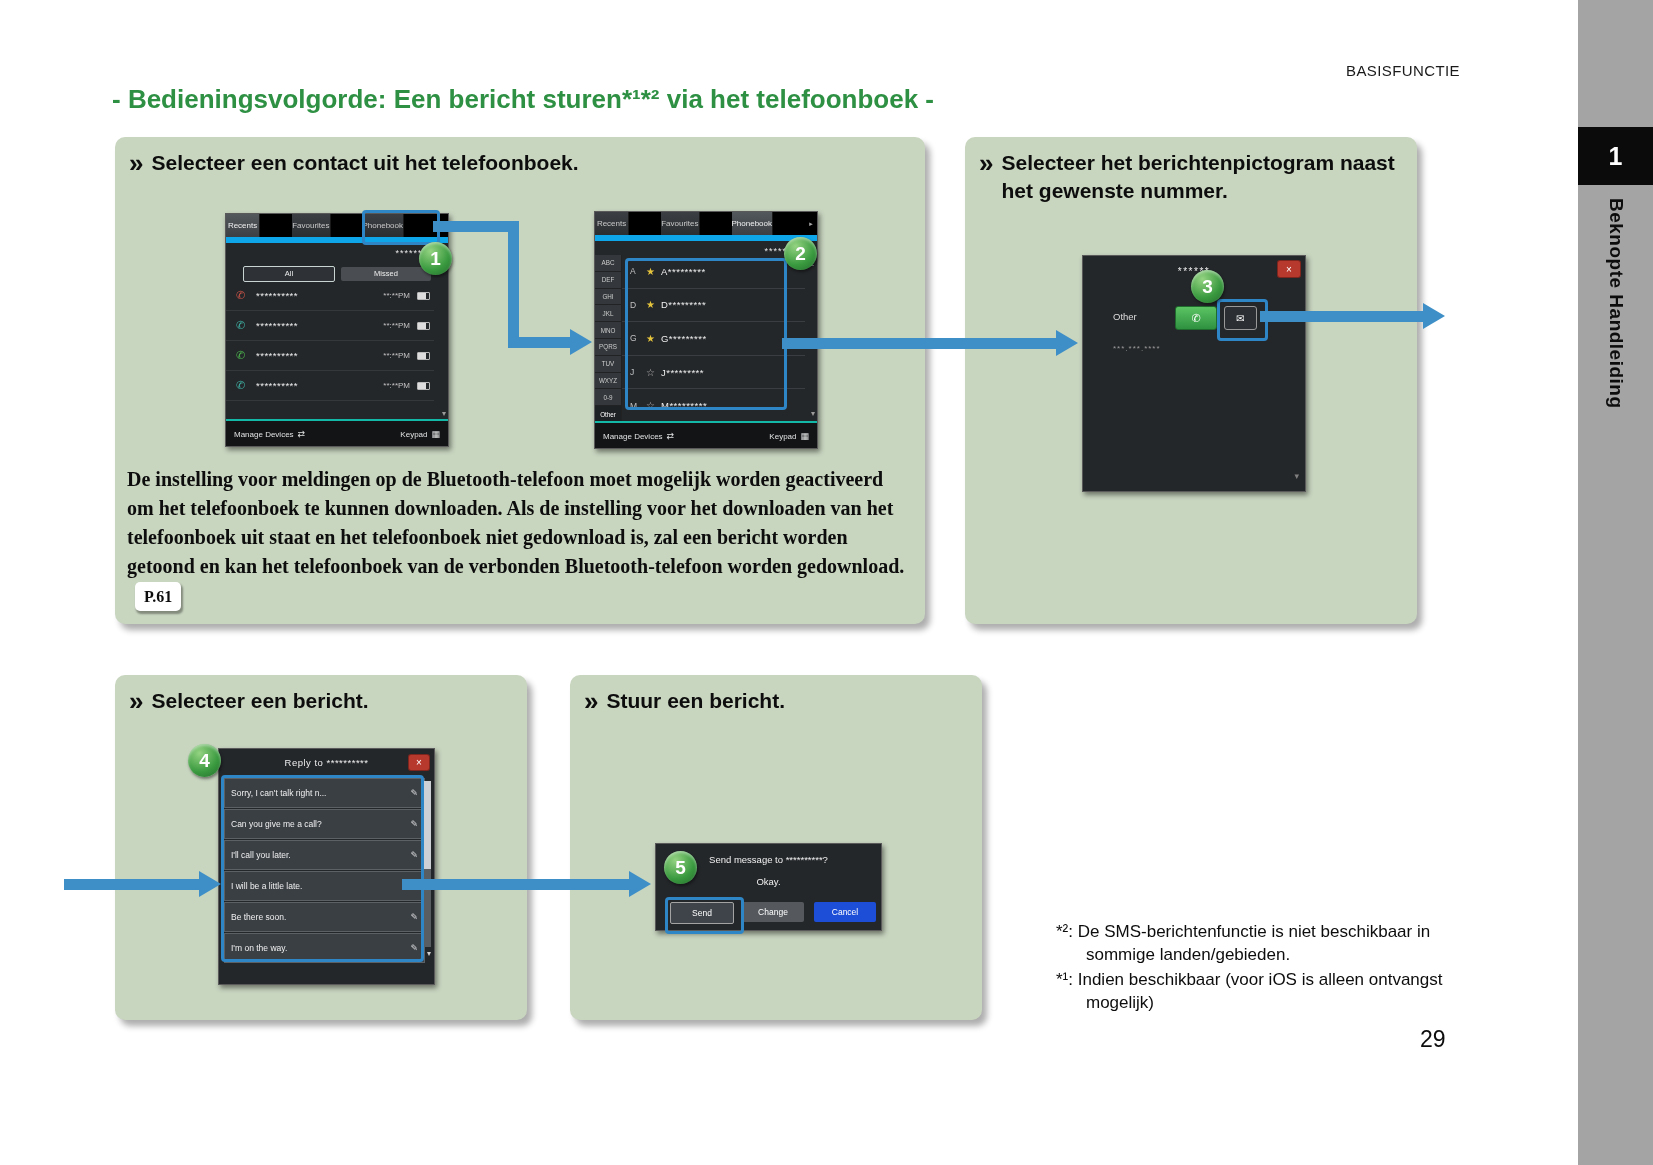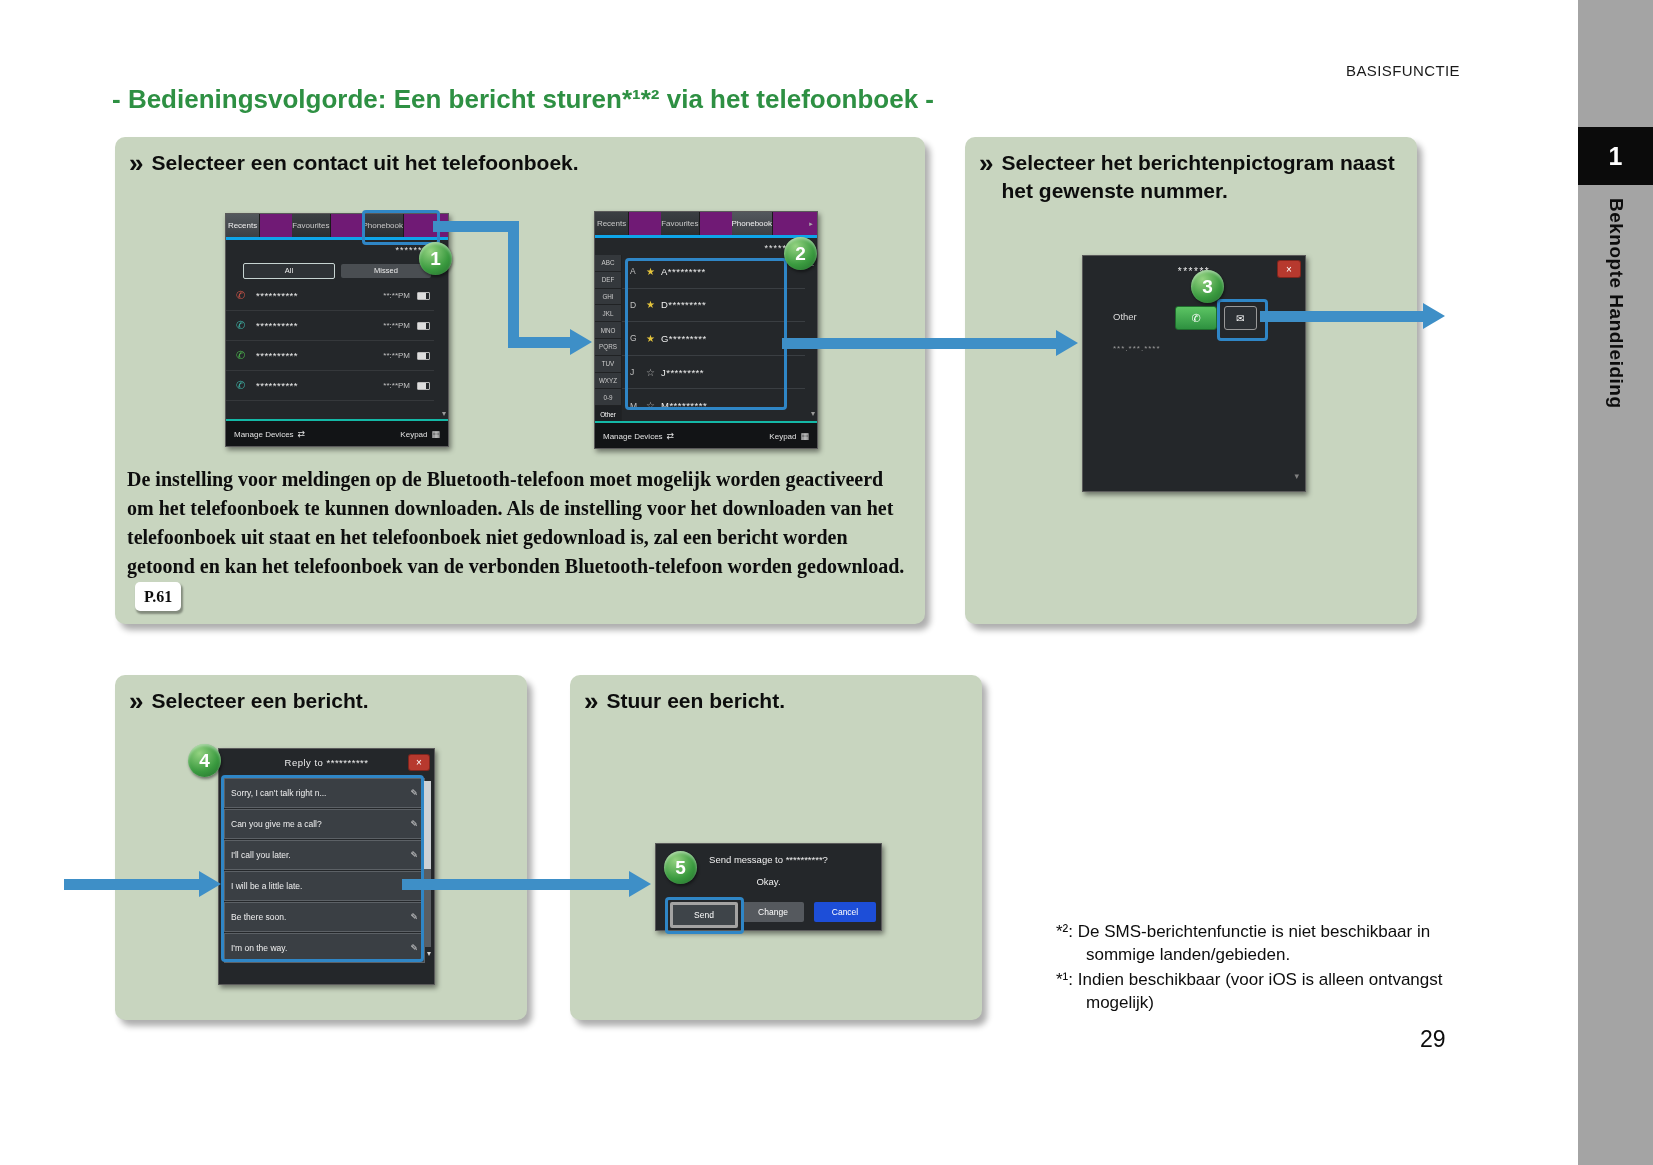--- a/index.html
+++ b/index.html
@@ -35,21 +35,21 @@
           font-size:20px; font-weight:bold; line-height:29px; color:#0d0d0d;font-family:Liberation Serif, serif; }
   .pref { display:inline-block; background:#ffffff; border-radius:5px; padding:0 9px;
           font-size:16px; font-weight:bold; margin-left:8px; box-shadow:1.5px 2.5px 2px rgba(0,0,0,0.35); }
 
   
   .screen { position:absolute; background:#24272a; border:1px solid #5a5a5a;
             box-shadow:2px 3px 5px rgba(0,0,0,0.45); color:#ddd; }
   .hl { position:absolute; border:3px solid #2f86c6; border-radius:4px; z-index:3; }
 
   
-  .tabs { display:flex; height:23px; background:#701a75; border-bottom:3px solid #0ea5e9;gap:32px; }
+  .tabs { display:flex; height:23px; background:#000000; border-bottom:6px solid #0ea5e9;gap:32px; }
   .tab { flex:1; display:flex; align-items:center; justify-content:center; font-size:8px; color:#c8c8c8;
          background:linear-gradient(#3b3f43,#2b2e31); border-right:1px solid #1a1a1a; }
   .tab.active { background:linear-gradient(#53585d,#3c4044); color:#f0f0f0; }
   .tab-arrow { width:12px; font-size:7px; color:#aaa; display:flex; align-items:center; justify-content:center; }
   .scr-title { height:20px; line-height:20px; text-align:right; font-size:9px; letter-spacing:1px; color:#e8e8e8; }
 
   
   .scr1 { left:110px; top:76px; width:222px; height:232px; }
   .filters { height:21px; display:flex; justify-content:center; gap:6px; align-items:center; }
   .fbtn { width:90px; height:14px; line-height:14px; text-align:center; font-size:7.5px; color:#eee;
@@ -119,21 +119,21 @@
   .s4-thumb { position:absolute; top:0; left:0; right:0; height:88px; background:#cdd1d5; }
   .s4-chev { position:absolute; right:3px; top:200px; font-size:8px; color:#cfcfcf; }
   .hl-reply { left:2px; top:26px; width:197px; height:181px; }
 
   
   .scr5 { left:85px; top:168px; width:225px; height:86px; }
   .s5-line1 { position:absolute; top:10px; width:100%; text-align:center; font-size:9.5px; color:#f0f0f0; }
   .s5-line2 { position:absolute; top:32px; width:100%; text-align:center; font-size:9.5px; color:#f0f0f0; }
   .sbtn { position:absolute; top:58px; width:62px; height:20px; line-height:20px; text-align:center;
           font-size:8.5px; color:#fff; border-radius:2px; }
-  .sbtn.send   { left:14px;  background:#3e4449; border:3px solid #a3a3a3; }
+  .sbtn.send   { left:14px;  background:#3e4449; border:1px solid #a3a3a3; }
   .sbtn.change { left:86px;  background:#55595e; }
   .sbtn.cancel { left:158px; background:#1d4ed8; }
   .hl-send { left:9px; top:53px; width:73px; height:31px; }
 
   
   .step { position:absolute; width:33px; height:33px; border-radius:50%; z-index:6;
           background:radial-gradient(circle at 35% 28%, #94d381, #3a9a3f 58%, #226b2c);
           color:#fff; font-size:19px; font-weight:bold; display:flex; align-items:center; justify-content:center;
           box-shadow:1px 2px 3px rgba(0,0,0,0.45), inset 0 2px 3px rgba(255,255,255,0.45); }
   .st1 { left:419px; top:242px; }

